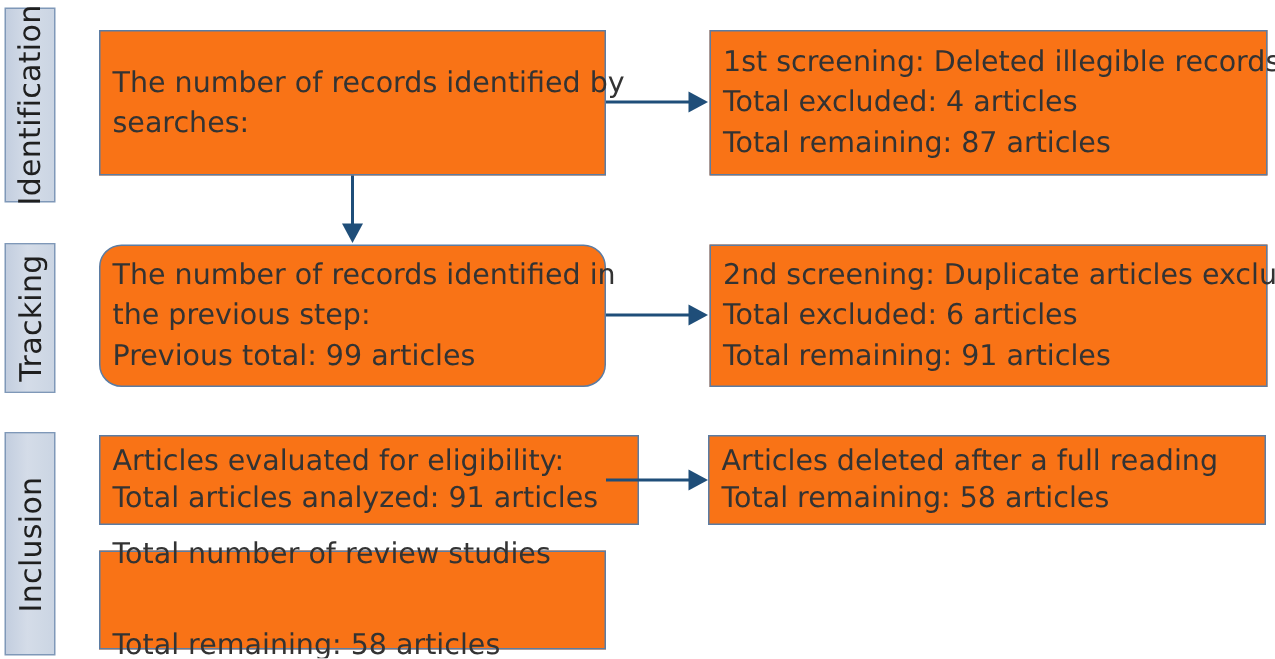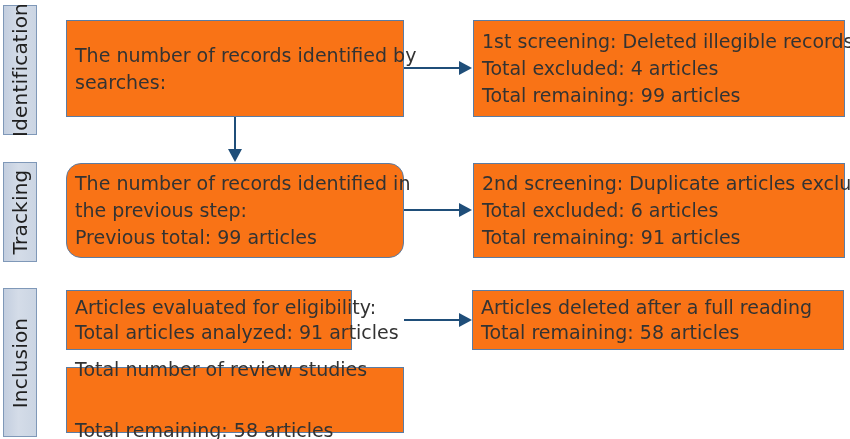--- a/index.html
+++ b/index.html
@@ -103,21 +103,21 @@
   </div>
 
   <div class="node" style="left:66px; top:20px; width:338px; height:97px;">
     <div class="line">The number of records identified by</div>
     <div class="line">searches:</div>
   </div>
 
   <div class="node" style="left:473px; top:20px; width:372px; height:97px;">
     <div class="line">1st screening: Deleted illegible records</div>
     <div class="line">Total excluded: 4 articles</div>
-    <div class="line">Total remaining: 99 articles</div>
+    <div class="line">Total remaining: 87 articles</div>
   </div>
 
   <div class="conn h" style="left:404px; top:67px; width:56px;"></div>
   <div class="arrowhead right" style="left:459px; top:61px;"></div>
 
   <div class="conn v" style="left:234px; top:117px; width:2px; height:35px;"></div>
   <div class="arrowhead down" style="left:228px; top:149px;"></div>
 
   <div class="node" style="left:66px; top:163px; width:338px; height:95px;border-radius:15px;">
     <div class="line">The number of records identified in</div>
@@ -127,21 +127,21 @@
 
   <div class="node" style="left:473px; top:163px; width:372px; height:95px;">
     <div class="line">2nd screening: Duplicate articles excluded</div>
     <div class="line">Total excluded: 6 articles</div>
     <div class="line">Total remaining: 91 articles</div>
   </div>
 
   <div class="conn h" style="left:404px; top:209px; width:56px;"></div>
   <div class="arrowhead right" style="left:459px; top:203px;"></div>
 
-  <div class="node tight" style="left:66px; top:290px; width:286px; height:60px;">
+  <div class="node tight" style="left:66px; top:290px; width:360px; height:60px;">
     <div class="line">Articles evaluated for eligibility:</div>
     <div class="line">Total articles analyzed: 91 articles</div>
   </div>
 
   <div class="node tight" style="left:472px; top:290px; width:372px; height:60px;">
     <div class="line">Articles deleted after a full reading</div>
     <div class="line">Total remaining: 58 articles</div>
   </div>
 
   <div class="conn h" style="left:404px; top:319px; width:56px;"></div>

